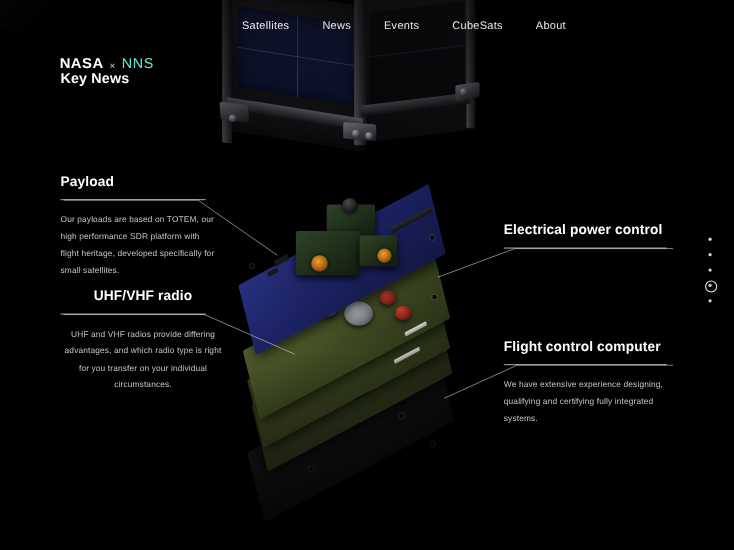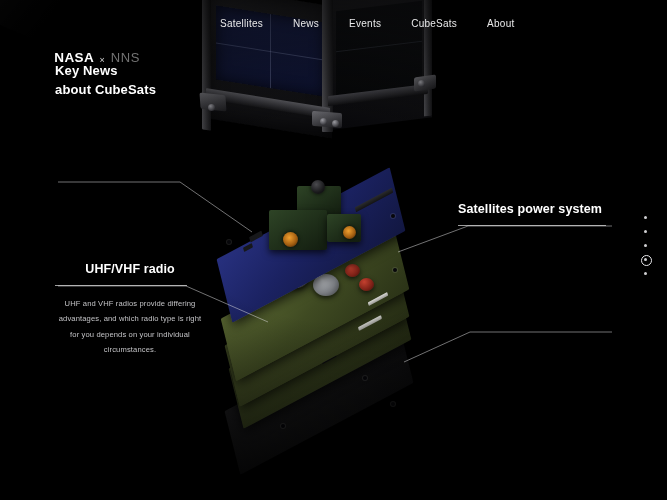--- a/index.html
+++ b/index.html
@@ -131,21 +131,21 @@
 
   
   .header{ position:absolute; left:0; top:0; width:667px; height:46px; z-index:20; }
   .logo{ position:absolute; left:55px; top:15px; display:flex; align-items:flex-end; gap:6px;margin-top:35px; }
   .logo-nasa{
     font-family:"Liberation Sans", sans-serif;
     font-size:13px; font-weight:700; letter-spacing:.4px;
     color:#fff; transform:scaleX(1.04);
   }
   .logo-x{ font-size:9px; color:#cfcfcf; }
-  .logo-nns{ font-size:13px; font-weight:400; letter-spacing:.6px; color:#737373; }
+  .logo-nns{ font-size:13px; font-weight:400; letter-spacing:.6px; color:#5eead4; }
 
   .nav{ position:absolute; left:220px; top:18px; display:flex; gap:30px; }
   .nav a{ color:#e9e9ea; font-size:10px; text-decoration:none; letter-spacing:.25px; }
 
   .contact-btn{
     position:absolute; right:28px; top:10px;
     padding:7px 17px; border:1px solid rgba(255,255,255,.55);
     border-radius:40px; background:transparent; color:#fff;
     font-size:10px; letter-spacing:.25px; cursor:pointer;
     font-family:"Liberation Sans", sans-serif;
@@ -300,37 +300,46 @@
       <a href="#">News</a>
       <a href="#">Events</a>
       <a href="#">CubeSats</a>
       <a href="#">About</a>
     </nav>
 
   </header>
 
   <h1 class="hero-title">
     <span>Key News</span><br>
-    <span>about CubeSats</span>
   </h1>
 
   <div class="facts">
 
+    <section class="fact fact-payload">
+      <h3>Payload</h3>
+      <div class="rule"></div>
+      <p>Our payloads are based on TOTEM, our high performance SDR platform with flight heritage, developed specifically for small satellites.</p>
+    </section>
 
     <section class="fact fact-uhf">
       <h3>UHF/VHF radio</h3>
       <div class="rule"></div>
-      <p>UHF and VHF radios provide differing advantages, and which radio type is right for you depends on your individual circumstances.</p>
+      <p>UHF and VHF radios provide differing advantages, and which radio type is right for you transfer on your individual circumstances.</p>
     </section>
 
     <section class="fact fact-eps">
-      <h3>Satellites power system</h3>
+      <h3>Electrical power control</h3>
       <div class="rule"></div>
     </section>
 
+    <section class="fact fact-fcc">
+      <h3>Flight control computer</h3>
+      <div class="rule"></div>
+      <p>We have extensive experience designing, qualifying and certifying fully integrated systems.</p>
+    </section>
   </div>
 
   <div class="dots">
     <span class="dot"></span>
     <span class="dot"></span>
     <span class="dot"></span>
     <span class="dot active"></span>
     <span class="dot"></span>
   </div>
 

